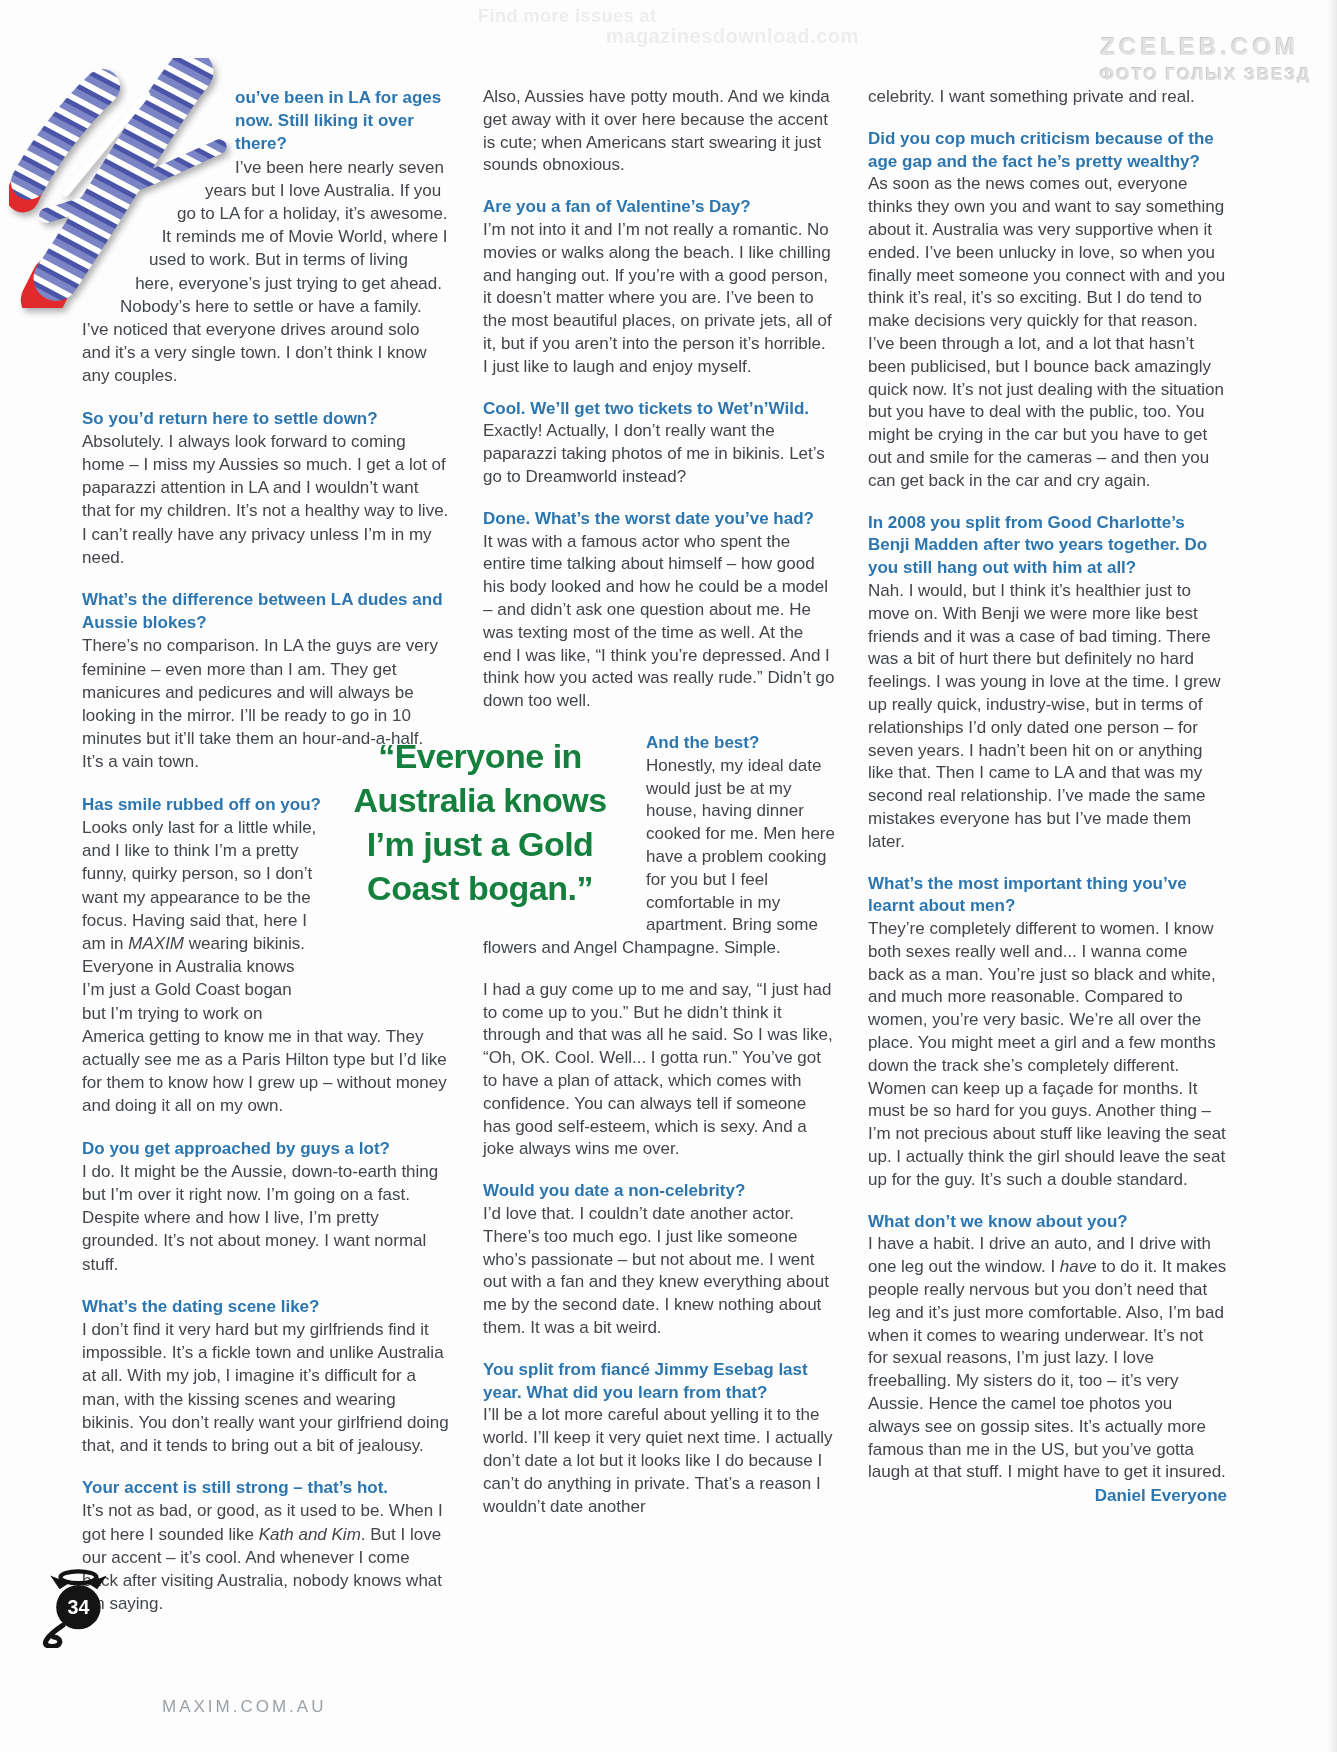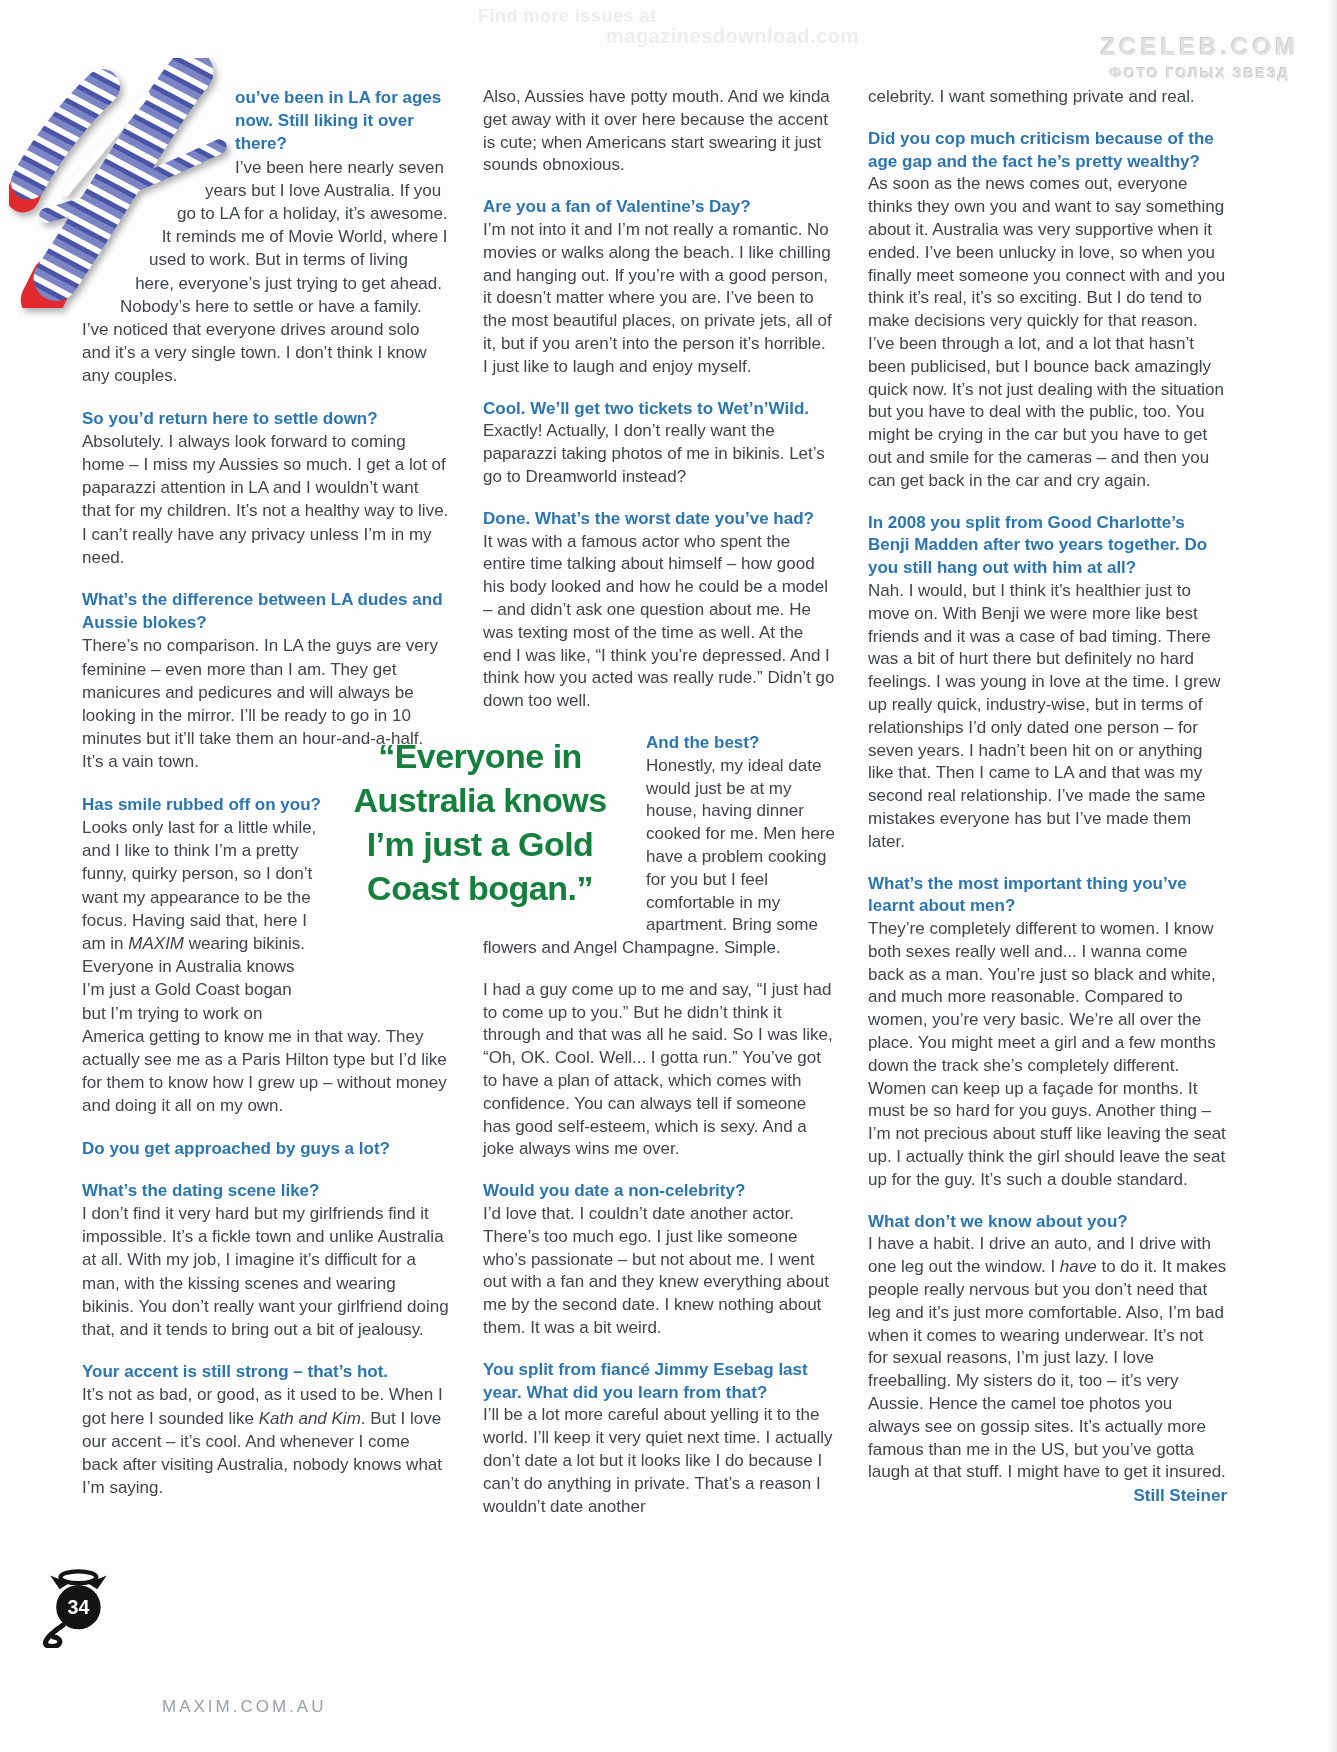--- a/index.html
+++ b/index.html
@@ -12,21 +12,21 @@
     background:linear-gradient(to right,rgba(255,255,255,0),#e9e9e9);}
   
   .wm{position:absolute;font-weight:bold;color:#ededed;letter-spacing:.5px;
       text-shadow:0 1px 0 #ffffff;white-space:nowrap;}
   .wm1{left:478px;top:6px;font-size:18px;}
   .wm2{left:606px;top:25px;font-size:20px;}
   
   .zceleb{position:absolute;left:1100px;top:33px;width:200px;text-align:center;white-space:nowrap;}
   .zceleb .l1{font-size:24px;font-weight:bold;letter-spacing:4px;color:#e2e2e2;
     text-shadow:-1px -1px 0 #c9c9c9,1px 1px 1px #ffffff;}
-  .zceleb .l2{font-size:14px;font-weight:bold;letter-spacing:2px;margin-top:4px;color:#e0e0e0;
+  .zceleb .l2{font-size:17px;font-weight:bold;letter-spacing:2px;margin-top:4px;color:#e0e0e0;
     text-shadow:-1px -1px 0 #c9c9c9,1px 1px 1px #ffffff;}
   
   .col{position:absolute;top:86px;font-size:17px;line-height:23.2px;color:#42464b;
        text-align:left;}
   .col1{left:82px;width:367px;}
   .col2{left:483px;width:352px;line-height:22.8px;}
   .col3{left:868px;width:359px;line-height:22.8px;}
   p{margin:0;}
   .q{color:#2c76b0;font-weight:bold;}
   .sec{margin-top:19px;}
@@ -98,20 +98,21 @@
     </div>
 
     <div class="sec">
       <p class="q">Has smile rubbed off on you?</p>
       <span class="qspacer"></span>
       <p class="a">Looks only last for a little while, and I like to think I’m a pretty funny, quirky person, so I don’t want my appearance to be the focus. Having said that, here I am in <i>MAXIM</i> wearing bikinis. Everyone in Australia knows I’m just a Gold Coast bogan but I’m trying to work on America getting to know me in that way. They actually see me as a Paris Hilton type but I’d like for them to know how I grew up – without money and doing it all on my own.</p>
     </div>
 
     <div class="sec">
       <p class="q">Do you get approached by guys a lot?</p>
+      <p class="a">I do. It might be the Aussie, down-to-earth thing but I’m over it right now. I’m going on a fast. Despite where and how I live, I’m pretty grounded. It’s not about money. I want normal stuff.</p>
     </div>
 
     <div class="sec">
       <p class="q">What’s the dating scene like?</p>
       <p class="a">I don’t find it very hard but my girlfriends find it impossible. It’s a fickle town and unlike Australia at all. With my job, I imagine it’s difficult for a man, with the kissing scenes and wearing bikinis. You don’t really want your girlfriend doing that, and it tends to bring out a bit of jealousy.</p>
     </div>
 
     <div class="sec">
       <p class="q">Your accent is still strong – that’s hot.</p>
       <p class="a">It’s not as bad, or good, as it used to be. When I got here I sounded like <i>Kath and Kim</i>. But I love our accent – it’s cool. And whenever I come back after visiting Australia, nobody knows what I’m saying.</p>
@@ -175,21 +176,21 @@
     </div>
 
     <div class="sec">
       <p class="q">What’s the most important thing you’ve learnt about men?</p>
       <p class="a">They’re completely different to women. I know both sexes really well and... I wanna come back as a man. You’re just so black and white, and much more reasonable. Compared to women, you’re very basic. We’re all over the place. You might meet a girl and a few months down the track she’s completely different. Women can keep up a façade for months. It must be so hard for you guys. Another thing – I’m not precious about stuff like leaving the seat up. I actually think the girl should leave the seat up for the guy. It’s such a double standard.</p>
     </div>
 
     <div class="sec">
       <p class="q">What don’t we know about you?</p>
       <p class="a">I have a habit. I drive an auto, and I drive with one leg out the window. I <i>have</i> to do it. It makes people really nervous but you don’t need that leg and it’s just more comfortable. Also, I’m bad when it comes to wearing underwear. It’s not for sexual reasons, I’m just lazy. I love freeballing. My sisters do it, too – it’s very Aussie. Hence the camel toe photos you always see on gossip sites. It’s actually more famous than me in the US, but you’ve gotta laugh at that stuff. I might have to get it insured.</p>
-      <p class="byline">Still Steiner</p>
+      <p class="byline">Daniel Everyone</p>
     </div>
   </div>
 
   <div class="devil">
     <svg viewBox="0 0 110 95" xmlns="http://www.w3.org/2000/svg">
       <ellipse cx="52" cy="12" rx="21" ry="7" fill="none" stroke="#141414" stroke-width="5"></ellipse>
       <path d="M30,26 L19,10 L41,19 Z" fill="#141414"></path>
       <path d="M74,26 L85,10 L63,19 Z" fill="#141414"></path>
       <circle cx="52" cy="47" r="26" fill="#141414"></circle>
       <text x="52" y="55" text-anchor="middle" font-size="23" font-weight="bold" fill="#ffffff" font-family="Liberation Sans, sans-serif">34</text>

